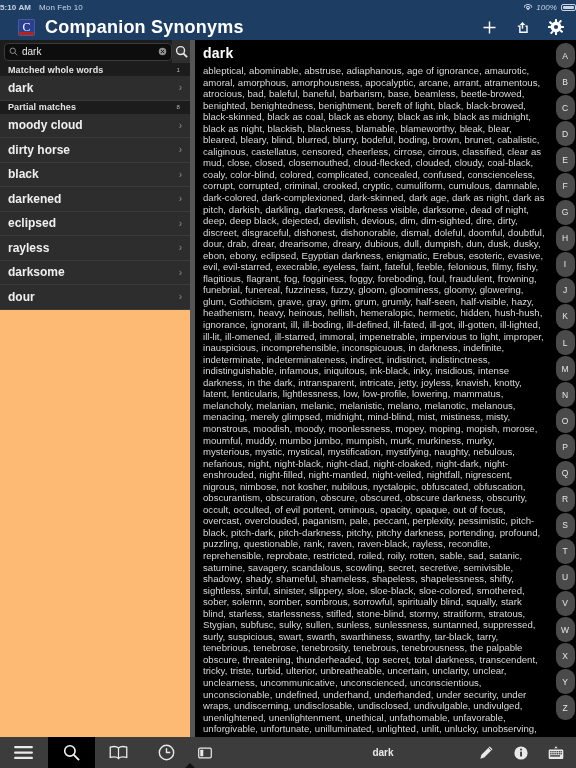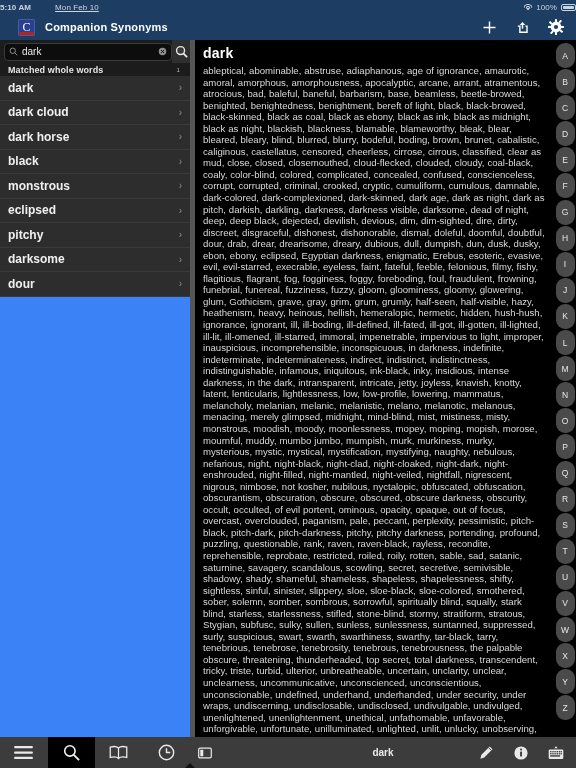--- a/index.html
+++ b/index.html
@@ -11,22 +11,22 @@
   }
   #app { position: relative; width: 576px; height: 768px; background:#1c1c1c; }
 
   
   .statusbar {
     height: 14px; background:#1d3d63; color:#c9d5e3;
     display:flex; align-items:center; font-size:8px; padding:0 0;
     letter-spacing:.1px;
   }
   .sb-time { font-weight:600; }
-  .sb-date { margin-left:24px;text-decoration:underline; }
-  .sb-right { margin-left:auto; display:flex; align-items:center; gap:4px; }
+  .sb-date { margin-left:8px; }
+  .sb-right { margin-left:auto; display:flex; align-items:center; gap:4px;font-style:italic; }
   .wifi-ico { width:9px; height:8px; position:relative; display:inline-block; }
   .wifi-ico i { position:absolute; border:1px solid #c9d5e3; border-bottom:none;
      border-radius:50% 50% 0 0 / 100% 100% 0 0; left:50%; transform:translateX(-50%); }
   .wifi-ico i:nth-child(1){ width:9px;height:4px; top:1px;}
   .wifi-ico i:nth-child(2){ width:5px;height:3px; top:3px;}
   .wifi-ico i:nth-child(3){ width:2px;height:2px; top:5px; background:#c9d5e3;border-radius:50%;}
   .batt { width:15px;height:7px;border:1px solid #c9d5e3;border-radius:2px;position:relative;}
   .batt::after{content:"";position:absolute;right:-3px;top:2px;width:1.5px;height:3px;background:#c9d5e3;border-radius:0 1px 1px 0;}
   .batt i{position:absolute;left:1px;top:1px;bottom:1px;width:11px;background:#c9d5e3;border-radius:1px;}
 
@@ -36,21 +36,21 @@
     padding:0 8px; color:#fff;
   }
   .appicon {
     width:17px;height:17px;background:#2a3f8f;border-radius:2px;
     position:relative; display:flex;align-items:center;justify-content:center;
     margin-left:10px;
     box-shadow:0 0 0 1px rgba(255,255,255,.15) inset;
   }
   .appicon span{ font-family:"Liberation Serif",serif; color:#fff; font-size:12px; line-height:1;}
   .appicon::after{content:"";position:absolute;left:1px;right:1px;bottom:1px;height:3px;background:#b7221c;border-radius:1px;}
-  .apptitle { font-size:11px; font-weight:bold; margin-left:10px; letter-spacing:.2px;}
+  .apptitle { font-size:18px; font-weight:bold; margin-left:10px; letter-spacing:.2px;}
   .nav-right { margin-left:auto; display:flex; align-items:center; gap:18px; padding-right:4px;}
   .nav-ico { cursor:pointer; display:flex;align-items:center;justify-content:center; }
   .nav-ico svg { display:block; }
 
   
   .body { position:absolute; top:40px; left:0; right:0; bottom:31px; display:flex; background:#000;}
 
   
   .sidebar { width:190px; background:#2b2b2b; display:flex; flex-direction:column; position:relative;}
   .searchrow { height:23px; background:#1c1c1c; display:flex; align-items:center; padding:2px 0 2px 4px; }
@@ -60,21 +60,21 @@
     border:1px solid #3a3a3a;
   }
   .searchbox .mag { width:9px;height:9px; flex:none; }
   .searchbox input {
     flex:1; background:transparent; border:none; outline:none;
     color:#e8e8e8; font-size:10px; font-family:"Liberation Sans",sans-serif;
   }
   .clear-ico { width:9px;height:9px; flex:none; cursor:pointer;}
   .search-btn { width:26px; display:flex;align-items:center;justify-content:center; background:#2f2f2f; height:23px; }
 
-  .list { flex:1; overflow:hidden; background:#3b82f6; }
+  .list { flex:1; overflow:hidden; background:#fdba74; }
   .sec-header {
     height:13px; background:#1c1c1c; color:#e4e4e4;
     font-size:9px; font-weight:bold; display:flex; align-items:center;
     padding:0 8px; letter-spacing:.1px;
   }
   .sec-count { margin-left:auto; font-size:6px; font-weight:normal; color:#b6b6b6; padding-right:2px;}
   .row {
     height:24.5px; display:flex; align-items:center; padding:0 8px;
     color:#f0f0f0; font-size:12px; font-weight:bold;
     border-bottom:1px solid #3a3a3a; background:#2d2d2d;
@@ -205,42 +205,46 @@
 
         <div class="sec-header">
           <span>Matched whole words</span>
           <span class="sec-count">1</span>
         </div>
         <div class="row">
           <span>dark</span>
           <span class="chev">›</span>
         </div>
 
-        <div class="row">
-          <span>dark cloud</span>
-          <span class="chev">›</span>
-        </div>
-        <div class="row">
-          <span>dark horse</span>
+        <div class="sec-header">
+          <span>Partial matches</span>
+          <span class="sec-count">8</span>
+        </div>
+        <div class="row">
+          <span>moody cloud</span>
+          <span class="chev">›</span>
+        </div>
+        <div class="row">
+          <span>dirty horse</span>
           <span class="chev">›</span>
         </div>
         <div class="row">
           <span>black</span>
           <span class="chev">›</span>
         </div>
         <div class="row">
-          <span>monstrous</span>
+          <span>darkened</span>
           <span class="chev">›</span>
         </div>
         <div class="row">
           <span>eclipsed</span>
           <span class="chev">›</span>
         </div>
         <div class="row">
-          <span>pitchy</span>
+          <span>rayless</span>
           <span class="chev">›</span>
         </div>
         <div class="row">
           <span>darksome</span>
           <span class="chev">›</span>
         </div>
         <div class="row">
           <span>dour</span>
           <span class="chev">›</span>
         </div>

